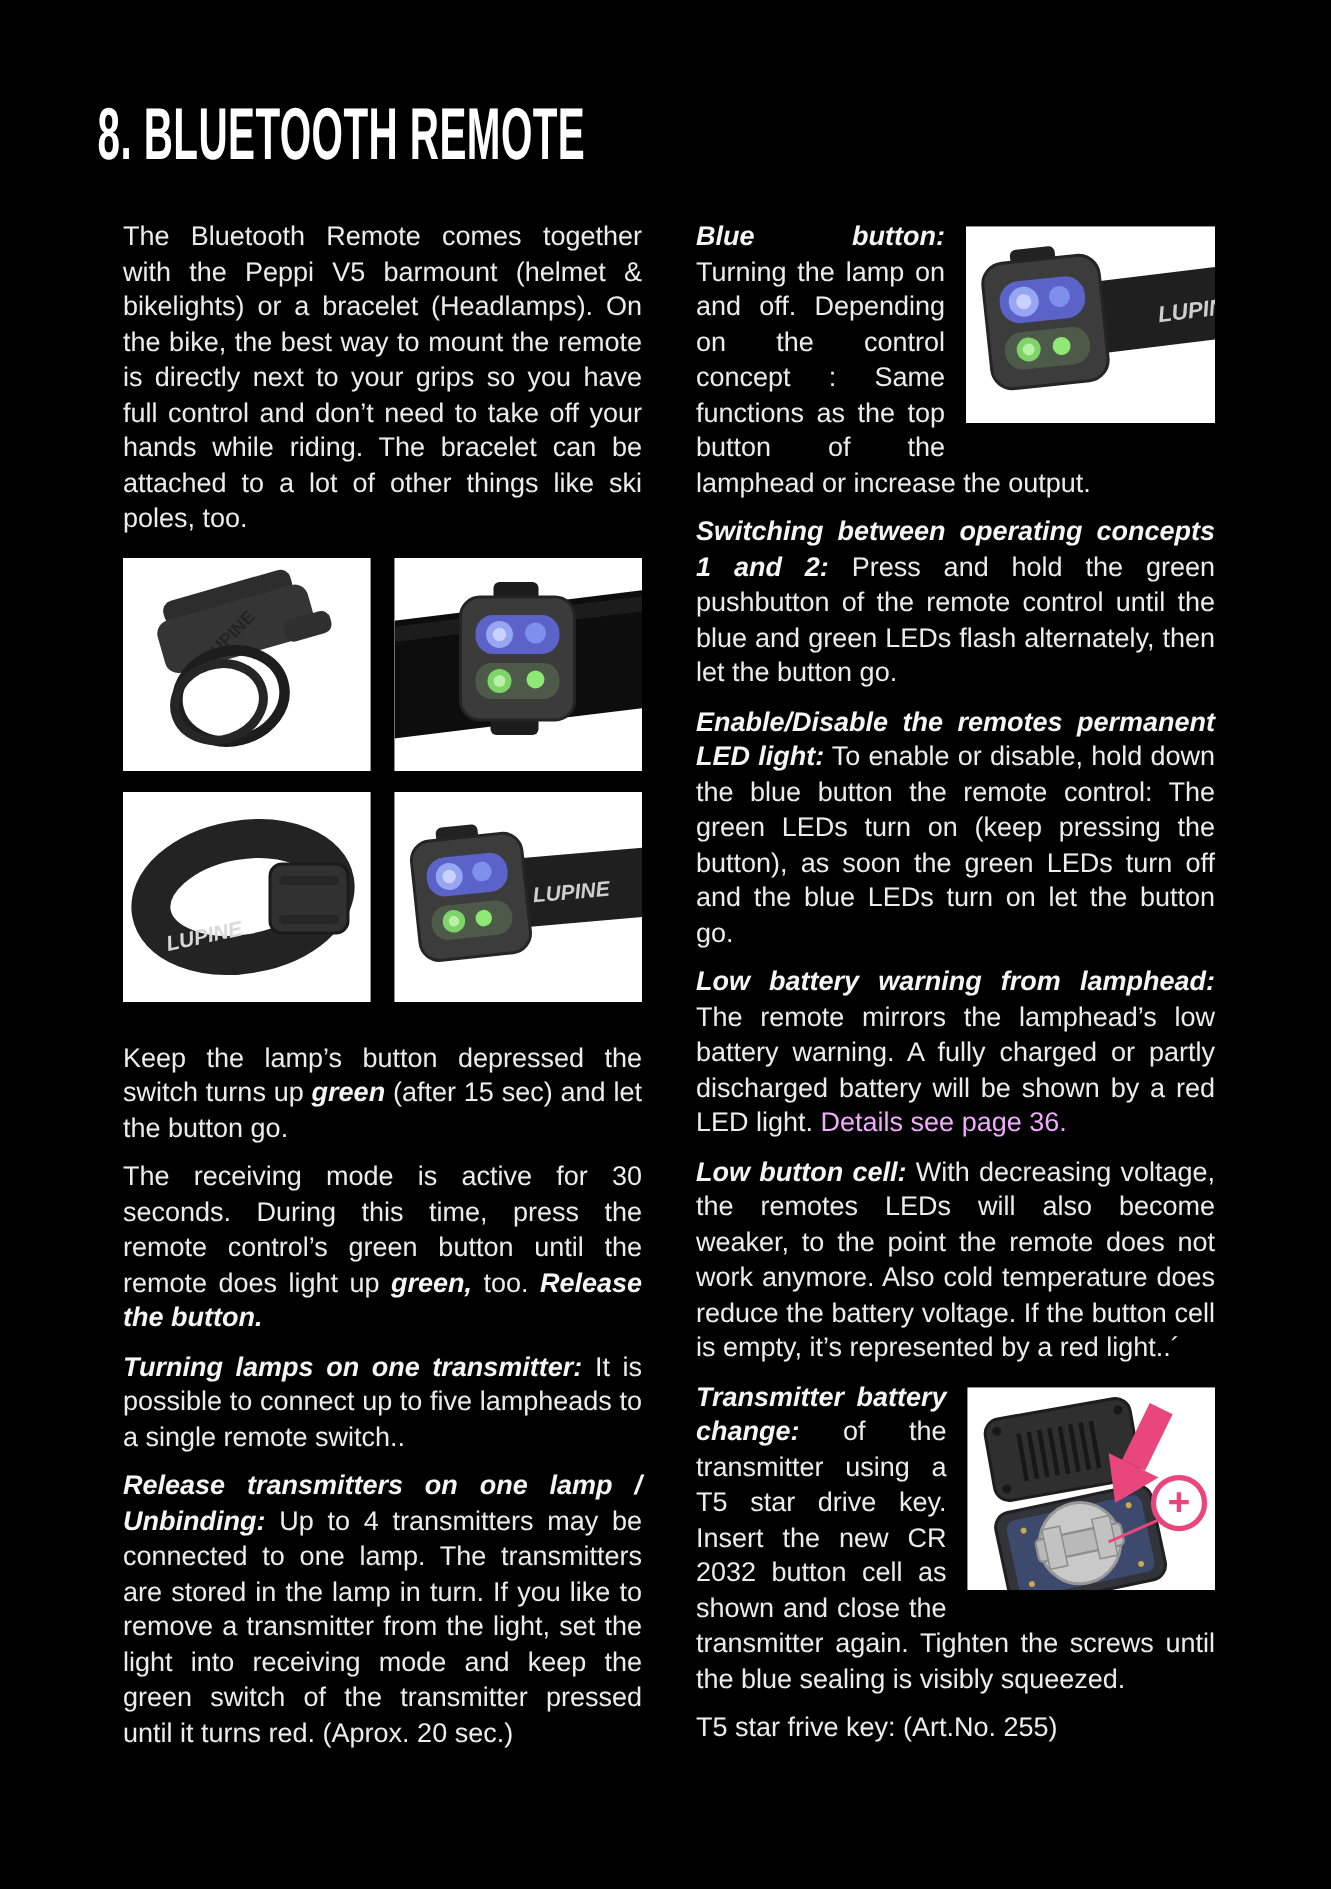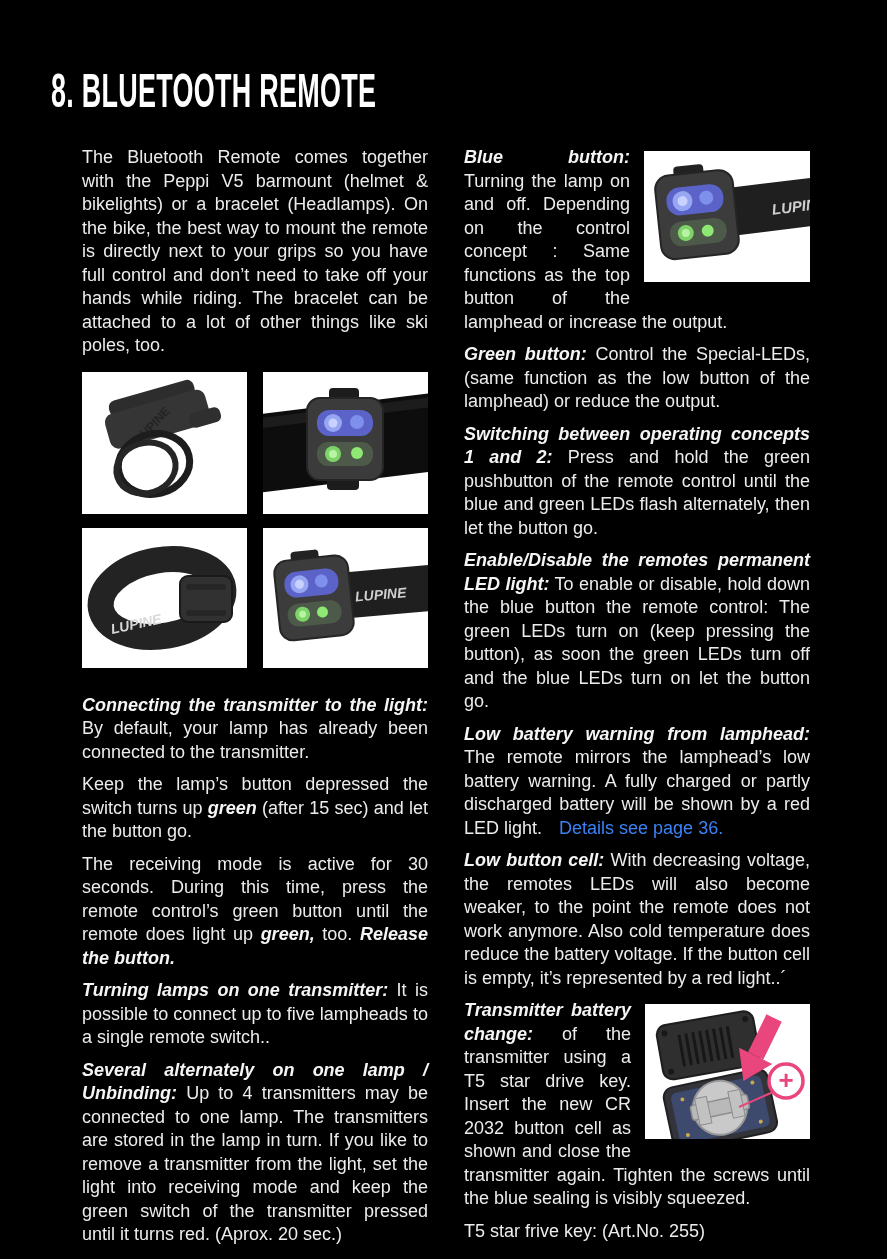--- a/index.html
+++ b/index.html
@@ -1,25 +1,25 @@
 <!DOCTYPE html>
 <html><head>
 <meta charset="utf-8">
 <style>
   html,body{margin:0;padding:0;background:#000;}
   .page{position:relative;width:887px;height:1259px;background:#000;overflow:hidden;
         font-family:"Liberation Sans",sans-serif;color:#ececec;}
-  .title-wrap{position:absolute;left:51px;top:66px;white-space:nowrap;}
+  .title-wrap{position:absolute;left:65px;top:66px;white-space:nowrap;}
   .title-inner{display:inline-block;transform:scaleX(.55);transform-origin:0 50%;
         font-weight:700;font-size:49px;line-height:1;letter-spacing:0.5px;color:#fff;}
   .columns{position:absolute;left:82px;top:146px;width:728px;display:flex;gap:36px;}
   .col{width:346px;}
   p.body{margin:0 0 9px;text-align:justify;font-size:18px;line-height:23.5px;color:#ececec;}
   p.body b{font-weight:700;color:#f5f5f5;font-style:italic;}
-  .c-red{color:#3b82f6;margin-left:12px;}
+  .c-red{color:#f0abfc;}
   .figure-grid{display:grid;grid-template-columns:165px 165px;grid-template-rows:142px 140px;
         gap:14px 16px;margin:14px 0 26px;}
   figure{margin:0;background:#fff;position:relative;overflow:hidden;}
   .float-fig{float:right;margin:5px 0 8px 14px;background:#fff;overflow:hidden;}
   .fig-top-remote{width:166px;height:131px;}
   .fig-battery{width:165px;height:135px;}
   svg{display:block;}
   .clearfix::after{content:"";display:block;clear:both;}
 </style>
 </head>
@@ -102,25 +102,24 @@
               <circle cx="60" cy="54" r="6.5" fill="#7f90ec"></circle>
               <rect x="23" y="74" width="54" height="23" rx="11" fill="#4e5a49"></rect>
               <circle cx="38" cy="85" r="7.5" fill="#7ed468"></circle>
               <circle cx="38" cy="85" r="3.5" fill="#b8f2a4"></circle>
               <circle cx="58" cy="85" r="5.5" fill="#8ee873"></circle>
             </g>
           </svg>
         </figure>
       </div>
 
-      <p class="body"><b>Connecting the transmitter to the light:</b><span> By default, your lamp has already been connected to the transmitter.</span></p>
       <p class="body"><span>Keep the lamp’s button depressed the switch turns up </span><b>green</b><span> (after 15 sec) and let the button go.</span></p>
       <p class="body"><span>The receiving mode is active for 30 seconds. During this time, press the remote control’s green button until the remote does light up </span><b>green,</b><span> too. </span><b>Release the button.</b></p>
       <p class="body"><b>Turning lamps on one transmitter:</b><span> It is possible to connect up to five lampheads to a single remote switch..</span></p>
-      <p class="body"><b>Several alternately on one lamp / Unbinding:</b><span> Up to 4 transmitters may be connected to one lamp. The transmitters are stored in the lamp in turn. If you like to remove a transmitter from the light, set the light into receiving mode and keep the green switch of the transmitter pressed until it turns red. (Aprox. 20 sec.)</span></p>
+      <p class="body"><b>Release transmitters on one lamp / Unbinding:</b><span> Up to 4 transmitters may be connected to one lamp. The transmitters are stored in the lamp in turn. If you like to remove a transmitter from the light, set the light into receiving mode and keep the green switch of the transmitter pressed until it turns red. (Aprox. 20 sec.)</span></p>
     </div>
 
     <div class="col">
 
       <p class="body clearfix">
         <span class="float-fig fig-top-remote">
           <svg width="166" height="131" viewBox="0 0 166 131">
             <rect x="0" y="0" width="166" height="131" fill="#ffffff"></rect>
             <g transform="rotate(-7 110 60)">
               <rect x="58" y="34" width="120" height="48" fill="#1f1f1f"></rect>
@@ -136,21 +135,20 @@
               <rect x="24" y="69" width="57" height="25" rx="12" fill="#4e5a49"></rect>
               <circle cx="40" cy="81" r="8" fill="#7ed468"></circle>
               <circle cx="40" cy="81" r="4" fill="#b8f2a4"></circle>
               <circle cx="62" cy="81" r="6" fill="#8ee873"></circle>
             </g>
           </svg>
         </span>
         <span><b>Blue button:</b><span> Turning the lamp on and off. Depending on the control concept : Same functions as the top button of the lamphead or increase the output.</span></span>
       </p>
 
-      <p class="body"><b>Green button:</b><span> Control the Special-LEDs, (same function as the low button of the lamphead) or reduce the output.</span></p>
       <p class="body"><b>Switching between operating concepts 1 and 2:</b><span> Press and hold the green pushbutton of the remote control until the blue and green LEDs flash alternately, then let the button go.</span></p>
       <p class="body"><b>Enable/Disable the remotes permanent LED light:</b><span> To enable or disable, hold down the blue button the remote control: The green LEDs turn on (keep pressing the button), as soon the green LEDs turn off and the blue LEDs turn on let the button go.</span></p>
       <p class="body"><b>Low battery warning from lamphead:</b><span> The remote mirrors the lamphead’s low battery warning. A fully charged or partly discharged battery will be shown by a red LED light. </span><span class="c-red">Details see page 36.</span></p>
       <p class="body"><b>Low button cell:</b><span> With decreasing voltage, the remotes LEDs will also become weaker, to the point the remote does not work anymore. Also cold temperature does reduce the battery voltage. If the button cell is empty, it’s represented by a red light..´</span></p>
 
       <p class="body clearfix">
         <span class="float-fig fig-battery">
           <svg width="165" height="135" viewBox="0 0 165 135">
             <rect x="0" y="0" width="165" height="135" fill="#ffffff"></rect>
 

